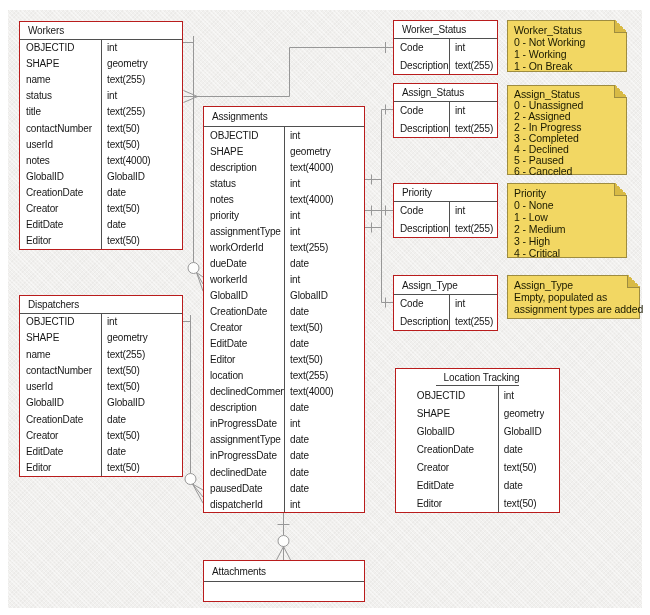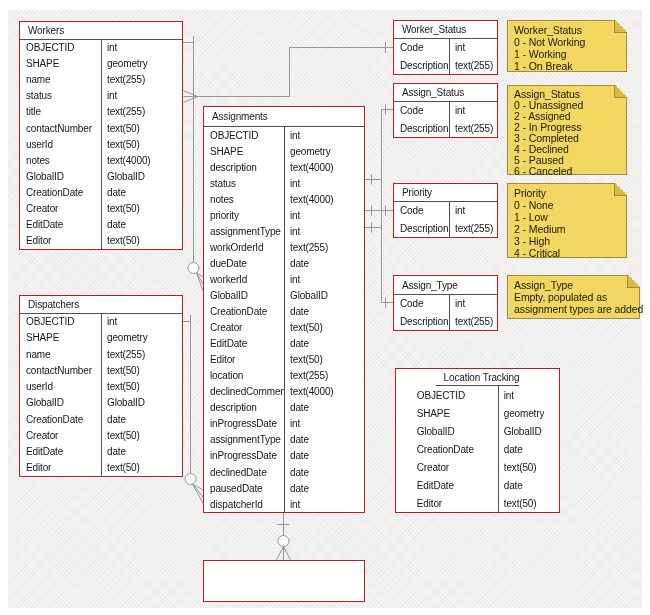--- a/index.html
+++ b/index.html
@@ -368,20 +368,21 @@
           <span class="ctype">date</span>
         </div>
         <div class="trow">
           <span class="cname">Editor</span>
           <span class="ctype">text(50)</span>
         </div>
       </div>
   </div>
 
   <div class="table" style="left:203px;top:560px;width:162px;height:42px;--col:80px;">
+    <div class="ttitle" style="height:20px">Attachments</div>
     <div class="tbody">
         <div class="trow">
           <span class="cname"></span>
           <span class="ctype nodiv"></span>
         </div>
       </div>
   </div>
 
   <div class="note" style="left:507px;top:20px;width:120px;height:52px;">
     <div class="fold"></div>

